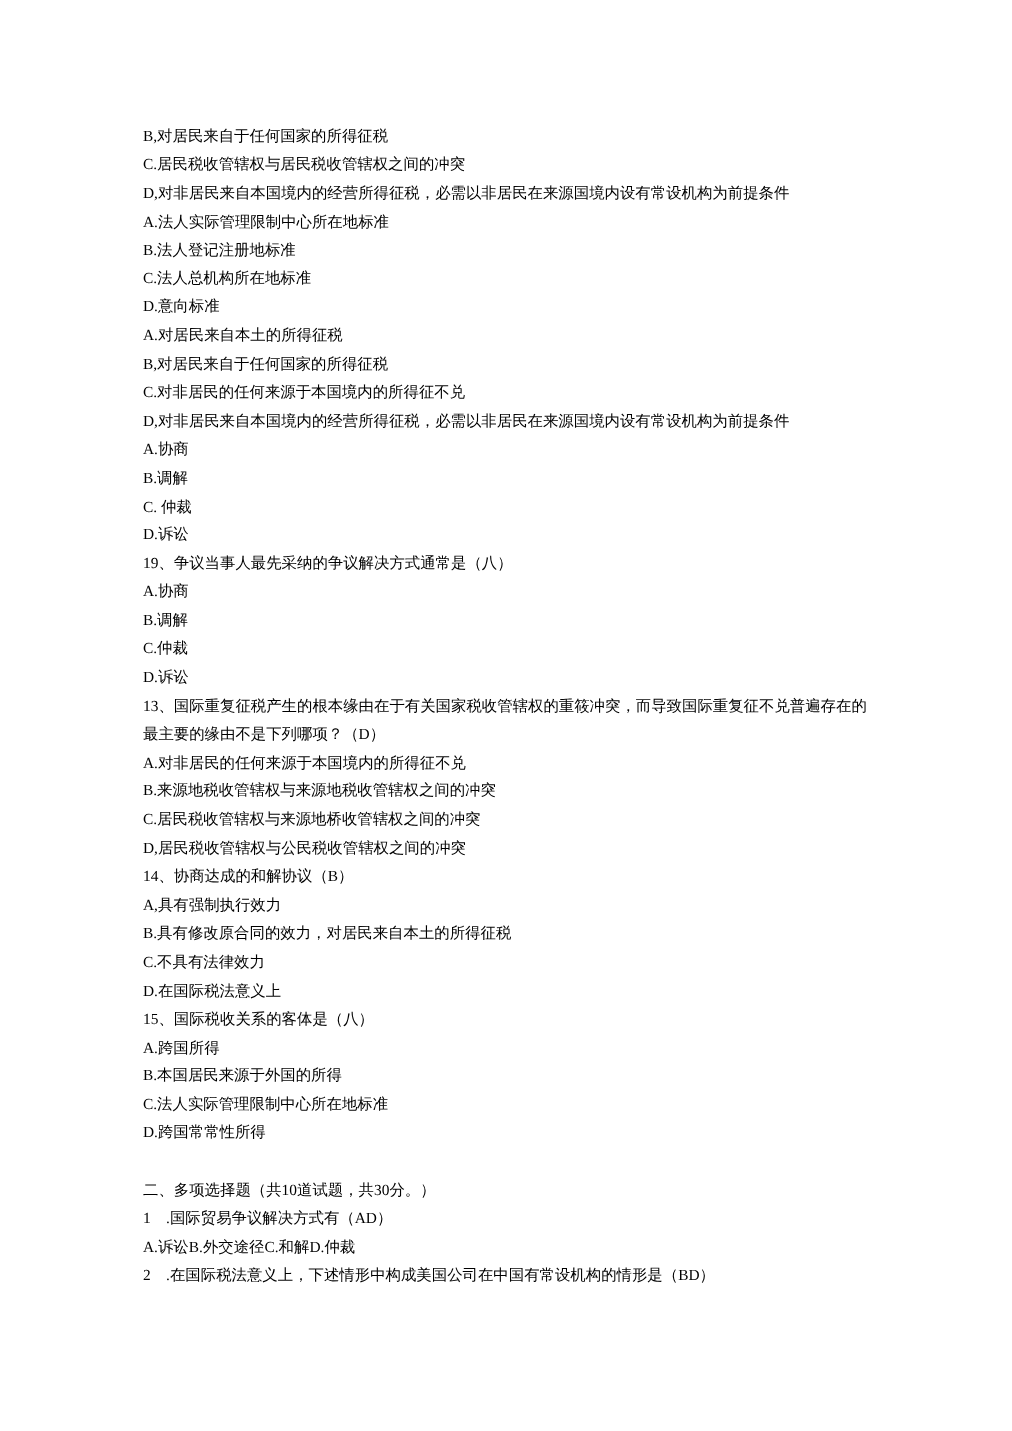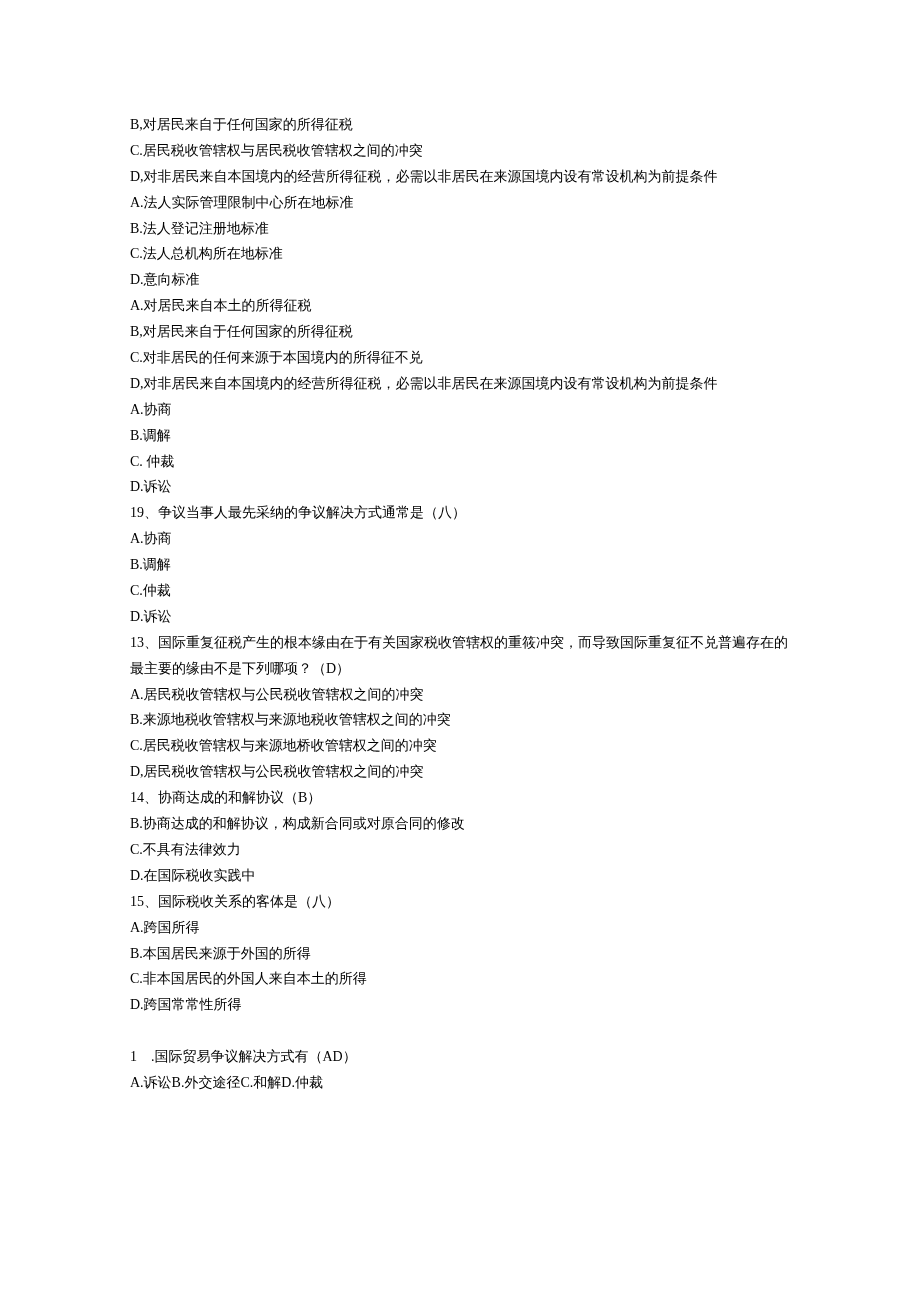--- a/index.html
+++ b/index.html
@@ -43,30 +43,33 @@
       <div class="line">A.协商</div>
       <div class="line">B.调解</div>
       <div class="line">C. 仲裁</div>
       <div class="line">D.诉讼</div>
       <div class="line">19、争议当事人最先采纳的争议解决方式通常是（八）</div>
       <div class="line">A.协商</div>
       <div class="line">B.调解</div>
       <div class="line">C.仲裁</div>
       <div class="line">D.诉讼</div>
       <div class="line">13、国际重复征税产生的根本缘由在于有关国家税收管辖权的重筱冲突，而导致国际重复征不兑普遍存在的最主要的缘由不是下列哪项？（D）</div>
-      <div class="line">A.居民税收管辖权与公民税收管辖权之间的冲突</div>
+      <div class="line">A.对非居民的任何来源于本国境内的所得征不兑</div>
       <div class="line">B.来源地税收管辖权与来源地税收管辖权之间的冲突</div>
       <div class="line">C.居民税收管辖权与来源地桥收管辖权之间的冲突</div>
       <div class="line">D,居民税收管辖权与公民税收管辖权之间的冲突</div>
       <div class="line">14、协商达成的和解协议（B）</div>
-      <div class="line">B.协商达成的和解协议，构成新合同或对原合同的修改</div>
+      <div class="line">A,具有强制执行效力</div>
+      <div class="line">B.具有修改原合同的效力，对居民来自本土的所得征税</div>
       <div class="line">C.不具有法律效力</div>
-      <div class="line">D.在国际税收实践中</div>
+      <div class="line">D.在国际税法意义上</div>
       <div class="line">15、国际税收关系的客体是（八）</div>
       <div class="line">A.跨国所得</div>
       <div class="line">B.本国居民来源于外国的所得</div>
-      <div class="line">C.非本国居民的外国人来自本土的所得</div>
+      <div class="line">C.法人实际管理限制中心所在地标准</div>
       <div class="line">D.跨国常常性所得</div>
       <div class="spacer"></div>
+      <div class="line">二、多项选择题（共10道试题，共30分。）</div>
       <div class="line">1　.国际贸易争议解决方式有（AD）</div>
       <div class="line">A.诉讼B.外交途径C.和解D.仲裁</div>
+      <div class="line">2　.在国际税法意义上，下述情形中构成美国公司在中国有常设机构的情形是（BD）</div>
     </div>
 </div>
 
 </body></html>

